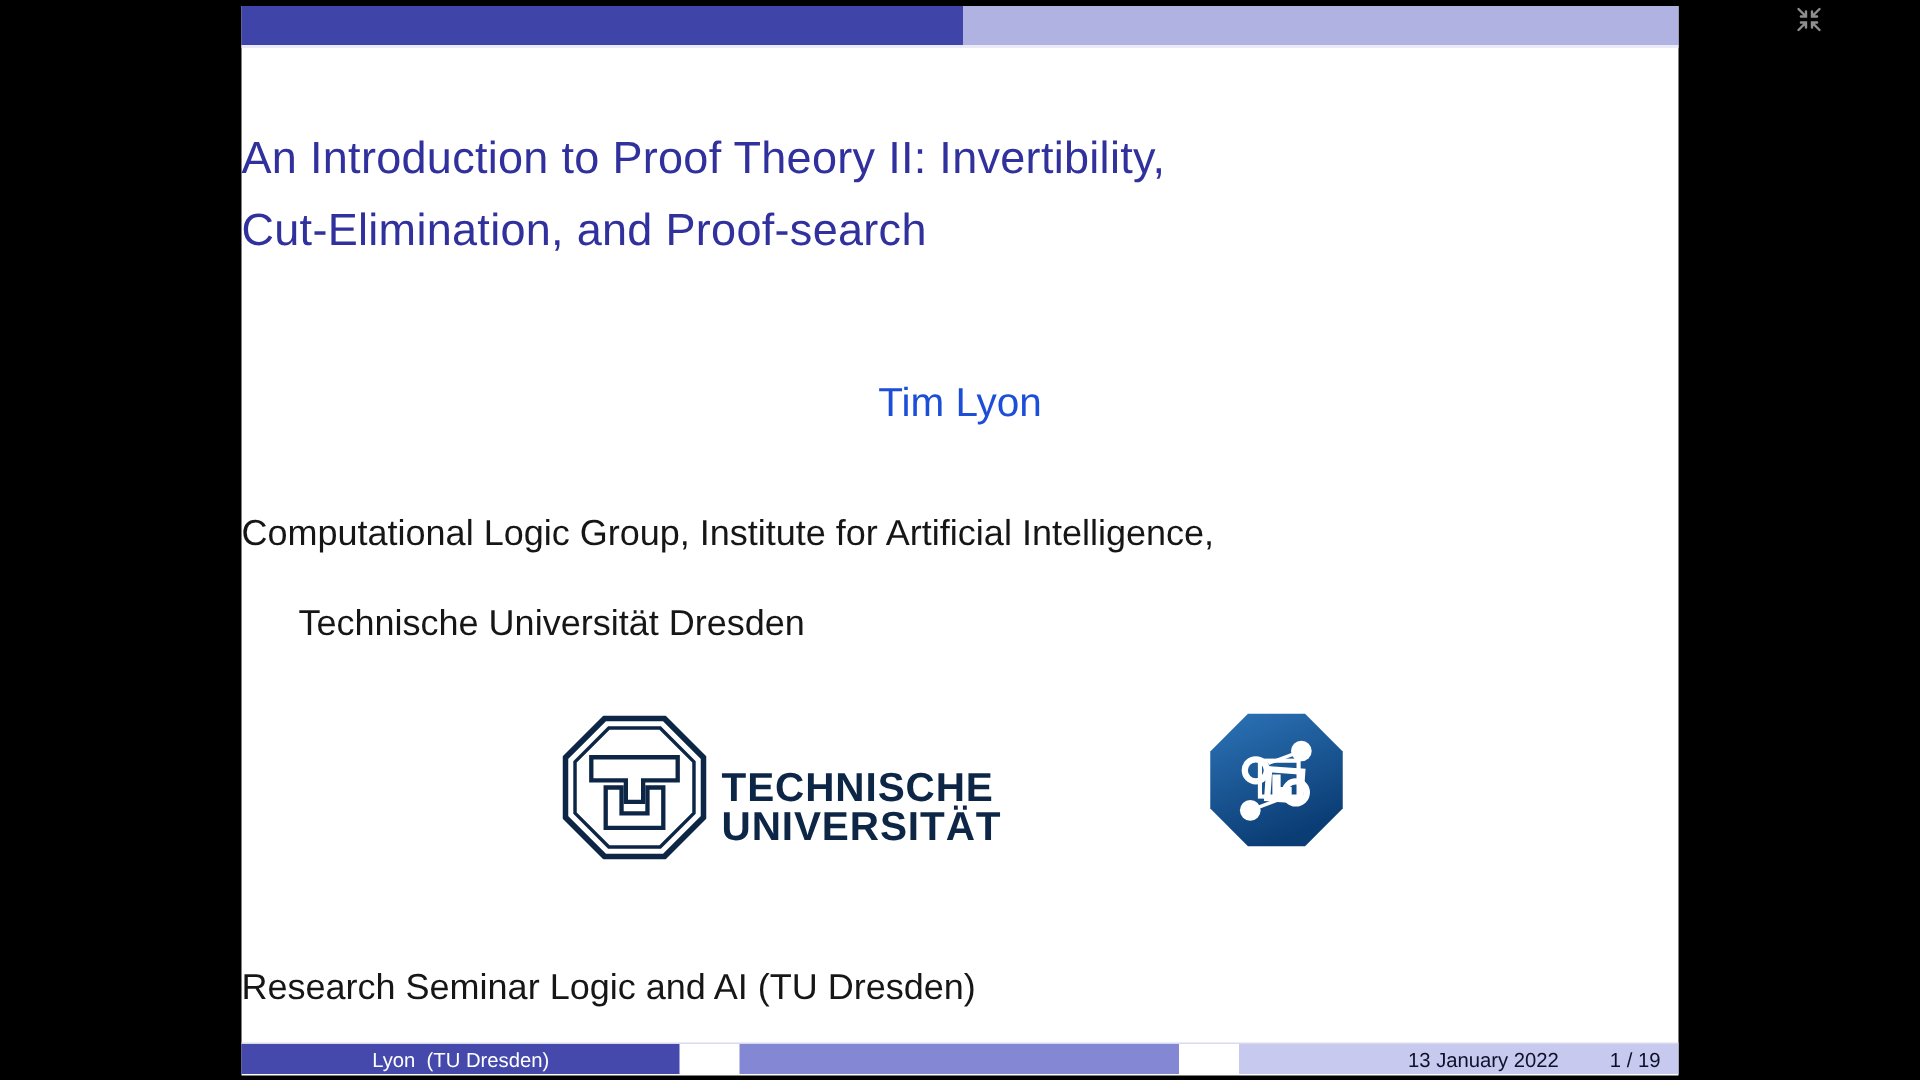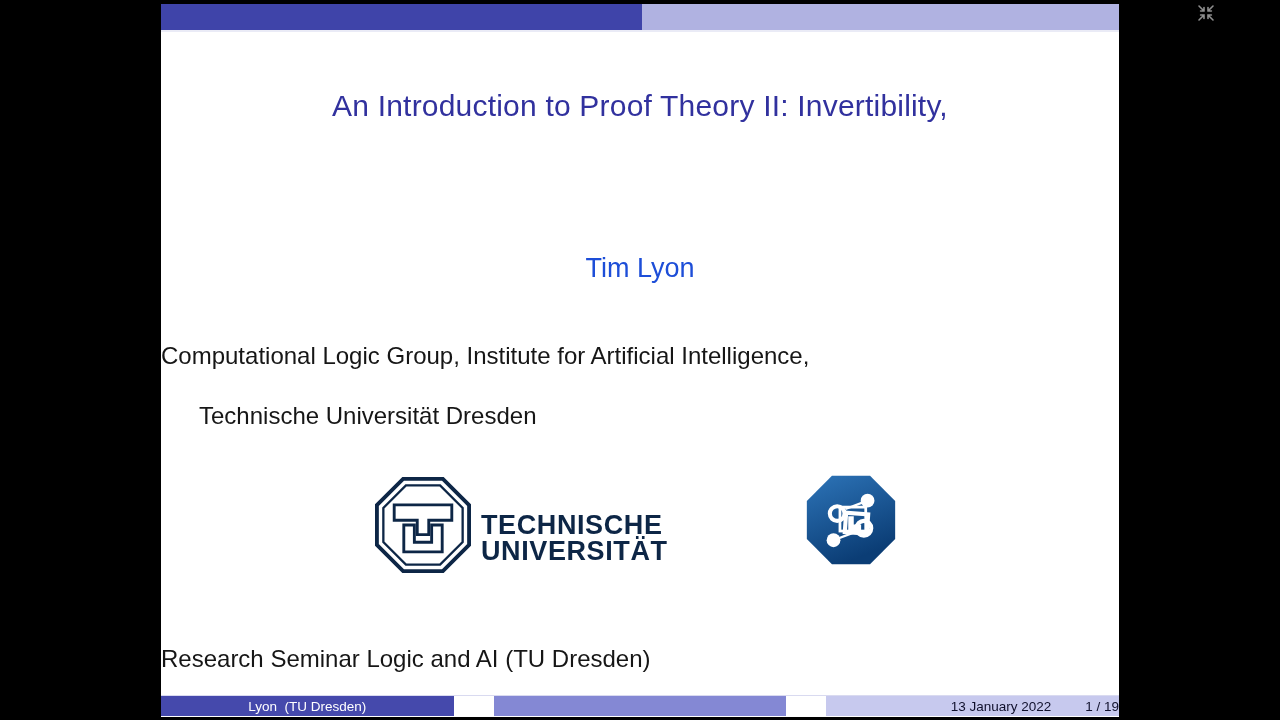--- a/index.html
+++ b/index.html
@@ -10,21 +10,21 @@
   .slide{
     position:absolute;left:161px;top:4px;width:958px;height:713px;background:#ffffff;
   }
   
   .header{position:absolute;top:0;left:0;width:100%;height:26px;}
   .header-left{position:absolute;left:0;top:0;width:50.2%;height:100%;background:#3f44a9;}
   .header-right{position:absolute;left:50.2%;top:0;width:49.8%;height:100%;background:#b0b2e1;}
   .header-underline{position:absolute;top:26px;left:0;width:100%;height:2px;background:#eaebf6;}
   
   .title{
-    position:absolute;top:78px;left:0;width:100%;text-align:center;
+    position:absolute;top:78px;left:0;width:100%;
     font-size:30px;line-height:48px;color:#31319e;font-weight:400;letter-spacing:0.2px;
   }
   .author{
     position:absolute;top:248px;left:0;width:100%;text-align:center;
     font-size:27px;line-height:32px;color:#1d4ed8;
   }
   .affil{position:absolute;left:0;width:100%;text-align:left;font-size:24px;line-height:28px;color:#161616;}
   .affil1{top:338px;}
   .affil2{top:398px;margin-left:38px;}
   .seminar{
@@ -37,39 +37,40 @@
     position:absolute;left:320px;top:476px;color:#0d2646;font-weight:bold;
     font-size:27px;line-height:26px;letter-spacing:0.6px;margin-top:32px;
   }
   .clg-logo{position:absolute;left:644px;top:470px;width:92px;height:92px;}
   
   .footer-topline{position:absolute;bottom:21px;left:0;width:100%;height:1px;background:#d9daf0;}
   .footer{position:absolute;bottom:1px;left:0;width:100%;height:20px;display:flex;gap:40px;}
   .footer-seg{height:100%;display:flex;align-items:center;font-size:13.5px;}
   .footer-author{width:320px;background:#4549ac;color:#ffffff;justify-content:center;white-space:pre;}
   .footer-middle{width:320px;background:#8488d4;}
-  .footer-date{width:320px;background:#c7c9ee;color:#10102c;justify-content:flex-end;gap:34px;box-sizing:border-box;white-space:pre;}
+  .footer-date{width:320px;background:#c7c9ee;color:#10102c;justify-content:flex-end;gap:34px;padding-right:12px;box-sizing:border-box;white-space:pre;}
   
   .fs-button{
     position:absolute;left:1195px;top:2px;width:22px;height:22px;background:transparent;border:0;padding:0;cursor:pointer;
   }
 </style>
 </head>
 <body>
 
 <div class="slide">
 
   <div class="header">
     <div class="header-left"></div>
     <div class="header-right"></div>
   </div>
   <div class="header-underline"></div>
 
   <div class="title">
     <div>An Introduction to Proof Theory II: Invertibility,</div>
+    <div>Cut-Elimination, and Proof-search</div>
   </div>
 
   <div class="author">Tim Lyon</div>
 
   <div class="affil affil1">Computational Logic Group, Institute for Artificial Intelligence,</div>
   <div class="affil affil2">Technische Universität Dresden</div>
 
   <svg class="tu-logo-mark" viewBox="0 0 100 100">
     <polygon points="29.3,2 70.7,2 98,29.3 98,70.7 70.7,98 29.3,98 2,70.7 2,29.3" fill="none" stroke="#0d2646" stroke-width="4"></polygon>
     <polygon points="32.2,8.7 67.8,8.7 91.3,32.2 91.3,67.8 67.8,91.3 32.2,91.3 8.7,67.8 8.7,32.2" fill="none" stroke="#0d2646" stroke-width="2.4"></polygon>

